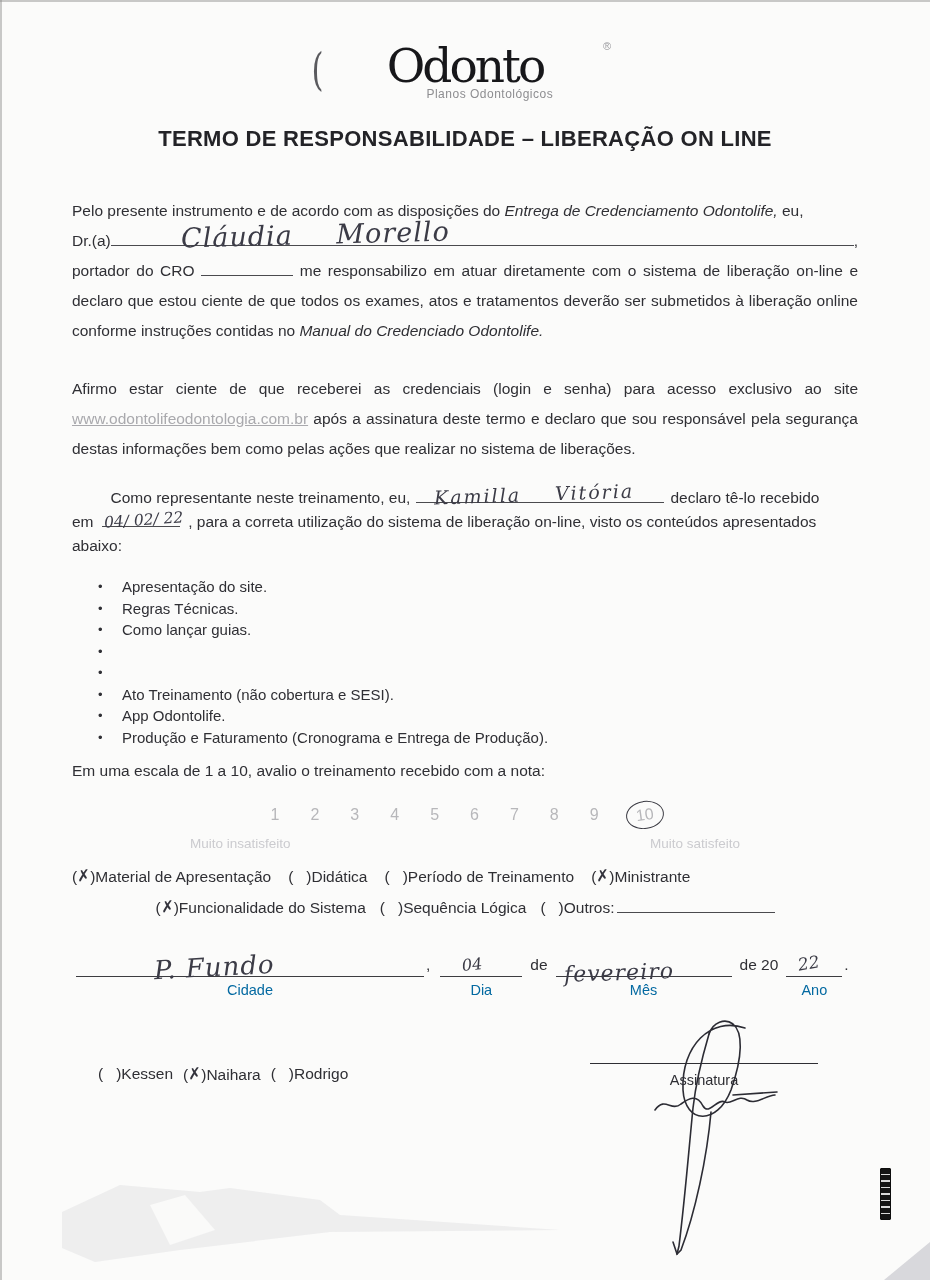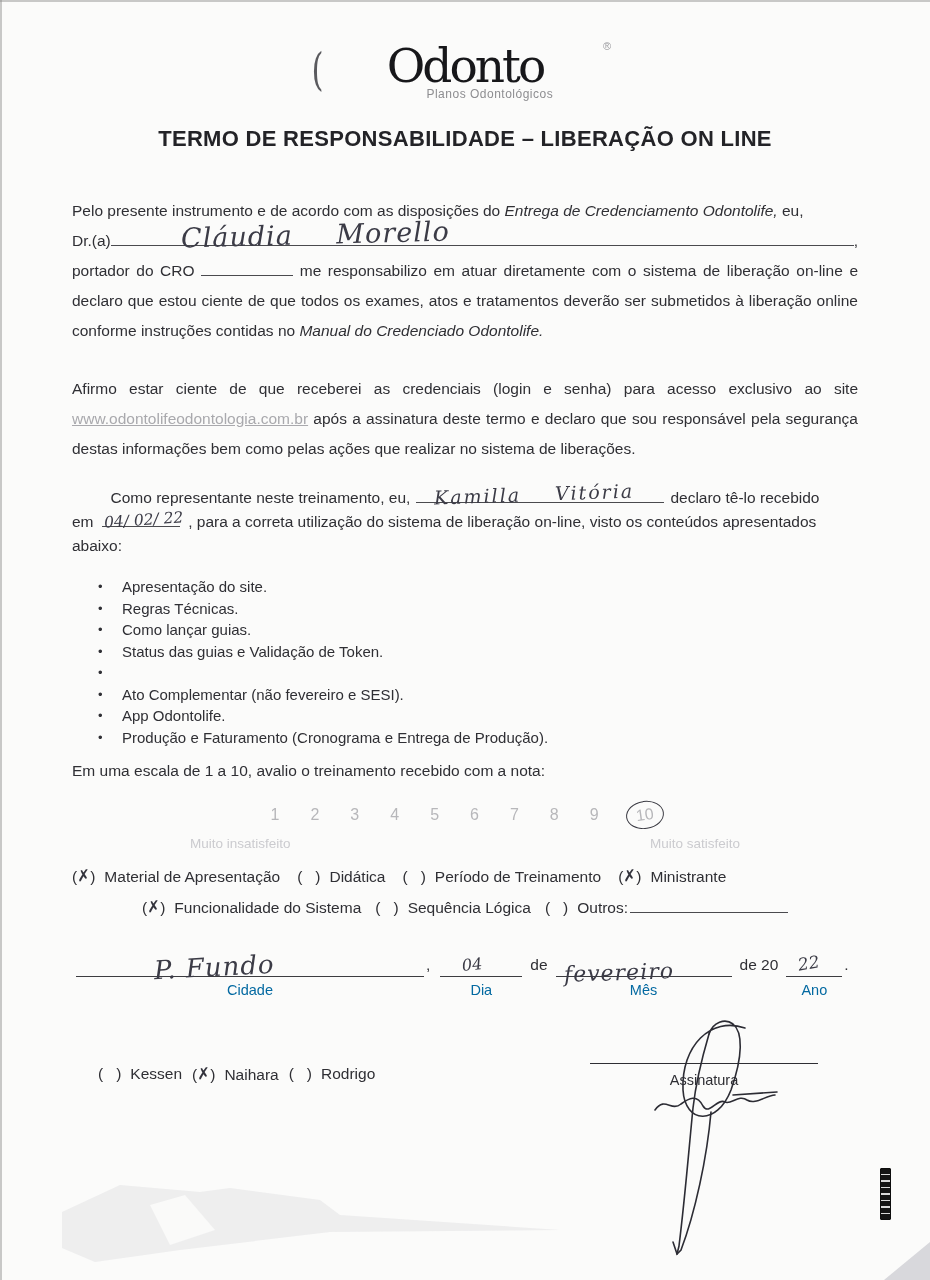--- a/index.html
+++ b/index.html
@@ -77,21 +77,21 @@
   .scale-labels { margin-top:6px; display:flex; justify-content:space-between; padding:0 118px 0 118px; color:#cbcbcf; font-size:13.5px; }
 
   
   .question { margin-top:30px; text-align:center; font-weight:700; font-size:16px; color:#232327; }
   .check-row { display:flex; align-items:baseline; font-size:15.5px; }
   .row1 { margin-top:16px; gap:17px; }
   .row2 { margin-top:12px; justify-content:center; gap:14px; }
   .opt { display:inline-flex; align-items:baseline; }
   .paren { color:#2f2f34; }
   .mark { display:inline-block; width:13px; text-align:center; font-family:"DejaVu Serif", serif; color:#33333c; font-size:16px; transform:rotate(-6deg) translateY(-1px); }
-  .opt-label { margin-left:9px; }
+  .opt-label { margin-left:0; }
   .outros-blank { width:158px; height:13px; margin-left:2px; }
 
   
   .place-date { margin-top:26px; display:flex; align-items:flex-end; font-size:15.5px; padding:0 4px; }
   .field { display:inline-flex; flex-direction:column; align-items:center; }
   .field .line { border-bottom:1.5px solid #3c3c40; width:100%; height:34px; position:relative; }
   .flabel { margin-top:5px; font-size:14.5px; color:#0369a1; }
   .f-city { width:348px; }
   .f-day { width:82px; margin-left:10px; }
   .f-month { width:176px; }
@@ -181,28 +181,27 @@
         <li class="topic">
           <span class="dot">•</span>
           <span class="topic-text">Regras Técnicas.</span>
         </li>
         <li class="topic">
           <span class="dot">•</span>
           <span class="topic-text">Como lançar guias.</span>
         </li>
         <li class="topic">
           <span class="dot">•</span>
-          <span class="topic-text">Status das guias e Validação de Token.</span>
-        </li>
-        <li class="topic">
-          <span class="dot">•</span>
-        </li>
-        <li class="topic">
-          <span class="dot">•</span>
-          <span class="topic-text">Ato Complementar (não fevereiro e SESI).</span>
+        </li>
+        <li class="topic">
+          <span class="dot">•</span>
+        </li>
+        <li class="topic">
+          <span class="dot">•</span>
+          <span class="topic-text">Ato Treinamento (não cobertura e SESI).</span>
         </li>
         <li class="topic">
           <span class="dot">•</span>
           <span class="topic-text">App Odontolife.</span>
         </li>
         <li class="topic">
           <span class="dot">•</span>
           <span class="topic-text">Produção e Faturamento (Cronograma e Entrega de Produção).</span>
         </li>
       </ul>

